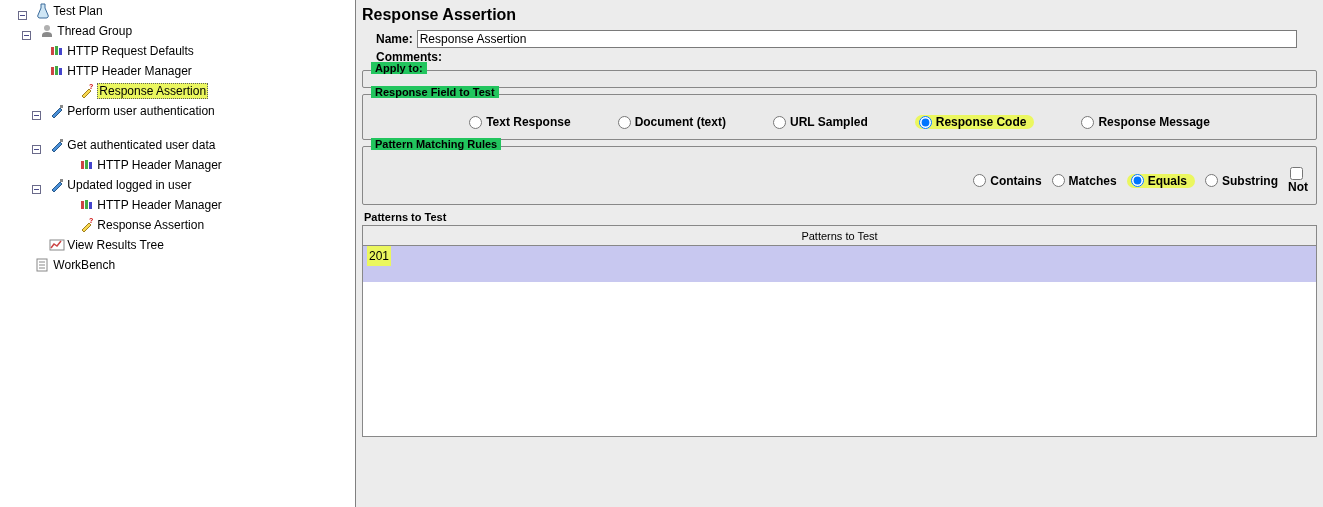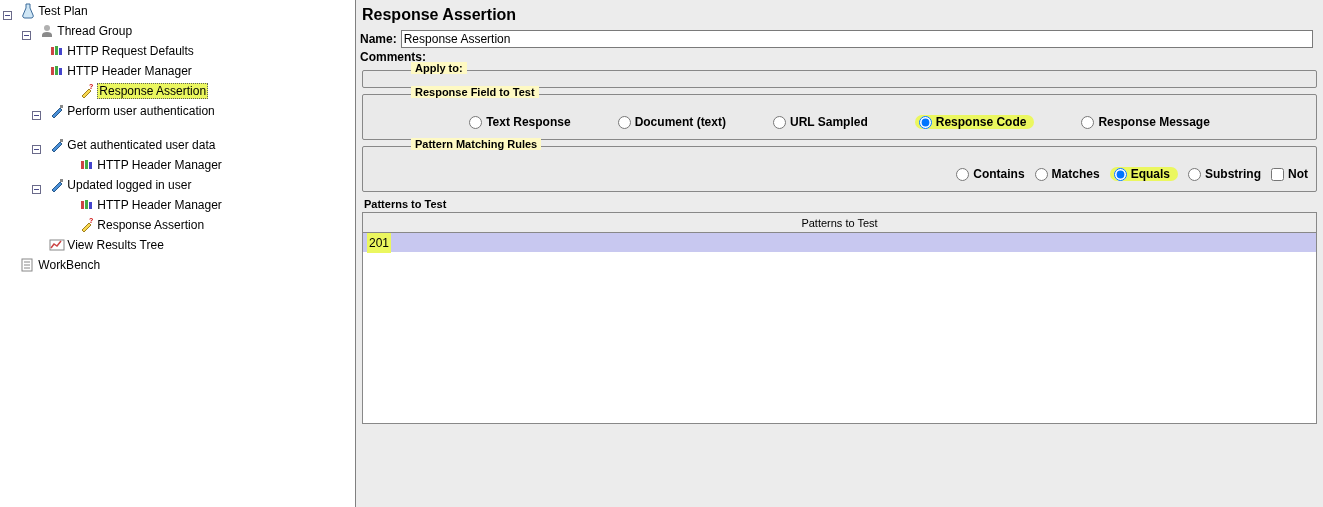--- a/index.html
+++ b/index.html
@@ -8,45 +8,45 @@
 .tree-pane{width:356px;border-right:1px solid #808080;background:#fff;overflow:auto;padding:2px 0;}
 .main-pane{flex:1;background:#ececec;overflow:auto;padding:4px;}
 .tree-toggle{display:inline-block;width:9px;height:9px;border:1px solid #6a6a8a;margin-right:3px;vertical-align:middle;position:relative;background:#fff;}
 .tree-toggle::before{content:"";position:absolute;left:1px;right:1px;top:3px;border-top:1px solid #4a4a8a;}
 .tree-spacer{display:inline-block;width:12px;height:9px;vertical-align:middle;}
 .node{display:inline-flex;align-items:center;height:18px;padding:0 2px;cursor:default;}
 .node .label{margin-left:2px;}
 .node.selected .label{background:#ebf75f;border:1px dotted #606060;padding:0 1px;}
 .icon{display:inline-block;width:16px;height:16px;vertical-align:middle;}
 .icon svg{width:16px;height:16px;display:block;}
-.depth0{padding-left:3px;}
+.depth0{padding-left:18px;}
 .depth1{padding-left:22px;}
 .depth2{padding-left:32px;}
 .depth3{padding-left:62px;}
 .main-title{font-size:16px;font-weight:bold;margin:2px 0 6px 2px;}
-.row{display:flex;align-items:center;margin:2px 0;}
+.row{display:flex;align-items:center;margin:2px 16px;}
 .row .lbl{font-weight:bold;margin-right:4px;}
 input[type=text]{font:inherit;border:1px solid #7a7a7a;background:#fff;height:18px;padding:0 2px;}
 .name-input{flex:1;margin-right:6px;}
 .fieldset{border:1px solid #888;border-radius:2px;margin:6px 2px 2px 2px;padding:6px 8px 10px 8px;position:relative;background:#eaeaea;}
-.fieldset-title{position:absolute;top:-9px;left:8px;background:#fef9c3;font-weight:bold;padding:0 4px;font-size:11px;margin-left:40px;}
+.fieldset-title{position:absolute;top:-9px;left:8px;background:#22c55e;font-weight:bold;padding:0 4px;font-size:11px;}
 .radio-row{display:flex;flex-wrap:nowrap;align-items:center;gap:10px;justify-content:flex-start;}
 .radio-row.right{justify-content:flex-end;}
 .radio-row.center{justify-content:center;}
 .radio-opt{display:inline-flex;align-items:center;white-space:nowrap;font-weight:bold;}
 .radio-opt input{margin:0 4px 0 0;}
 .highlight{background:#ebf75f;border-radius:12px;padding:0 8px 0 4px;}
-.chk-opt{display:inline-flex;align-items:center;font-weight:bold;}
+.chk-opt{display:inline-flex;align-items:center;font-weight:bold;flex-direction:column;}
 .chk-opt input{margin:0 4px 0 0;}
 .var-input{width:320px;margin-left:4px;}
 .section-label{font-weight:bold;margin:6px 0 2px 4px;font-size:11px;}
 .table-wrap{border:1px solid #888;background:#fff;margin:0 2px;}
 .table-head{background:#ececec;border-bottom:1px solid #888;text-align:center;font-weight:normal;height:20px;line-height:20px;font-size:11px;}
 .table-body{height:190px;background:#fff;overflow:auto;}
-.table-row{height:19px;line-height:20px;padding:0 4px;}
+.table-row{height:36px;line-height:20px;padding:0 4px;}
 .table-row.sel{background:#c8c8f0;}
 .table-row .cell{display:inline-block;}
 .cell-hl{background:#ebf75f;padding:0 2px;}
 </style>
 </head>
 <body>
 
 <div class="app">
 
   <div class="tree-pane">

